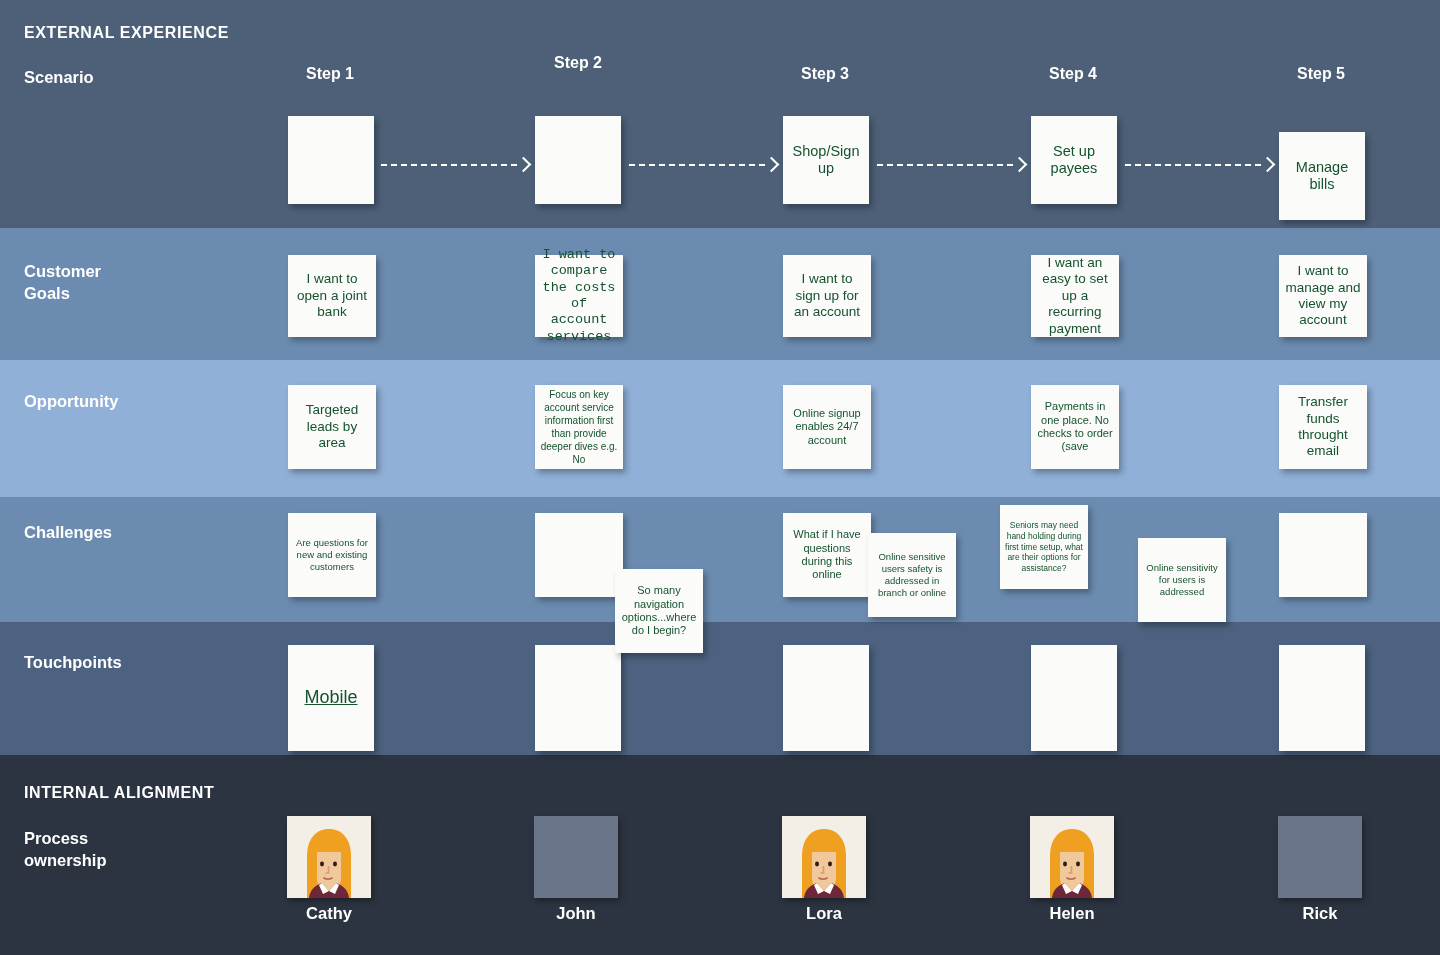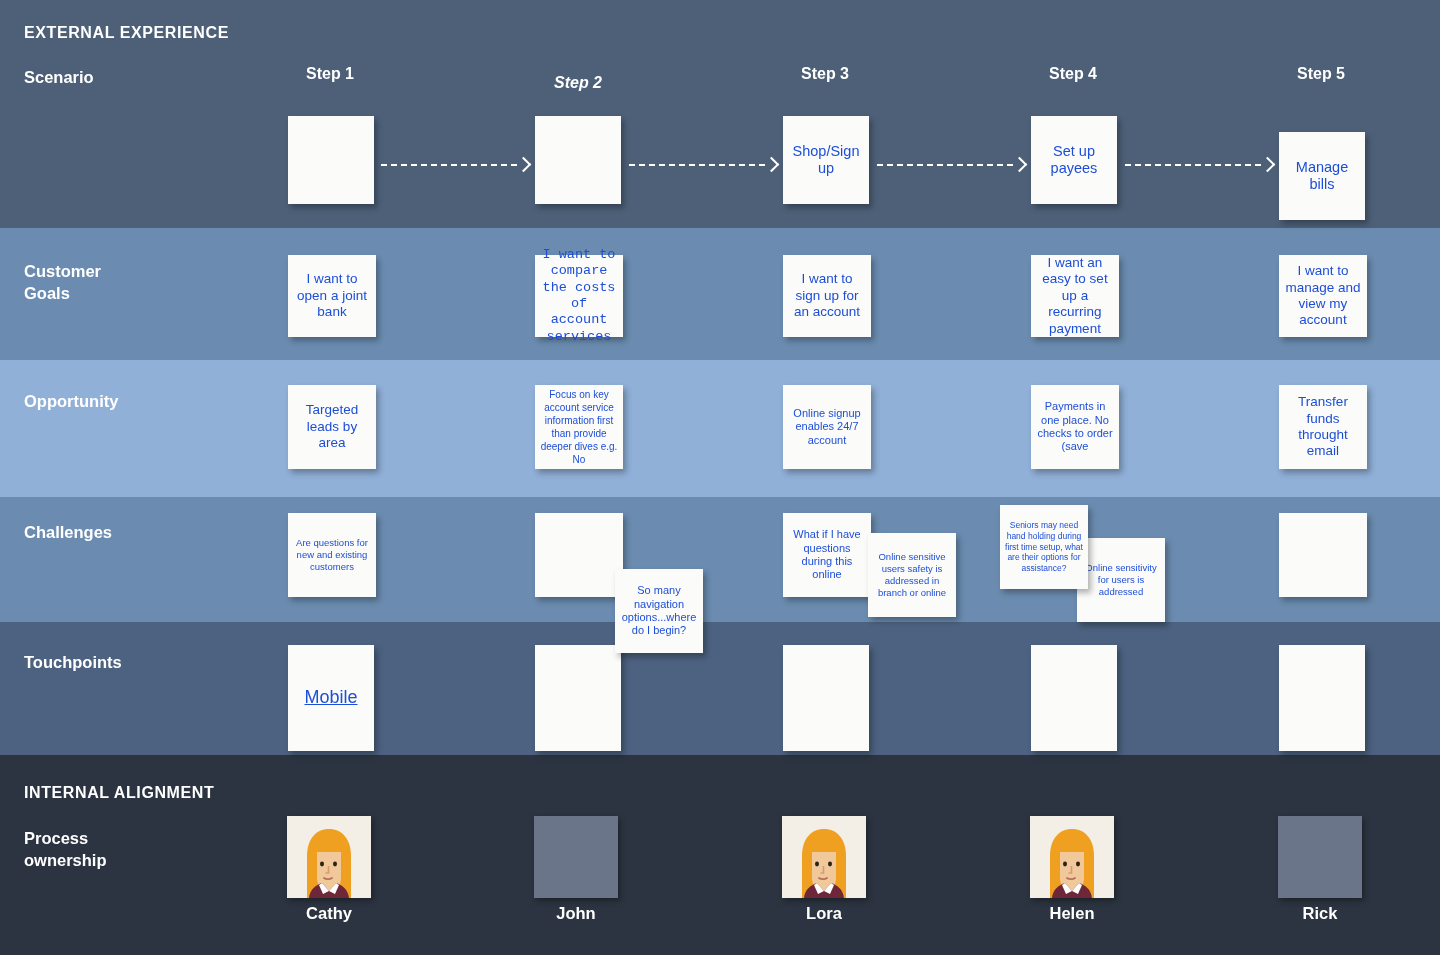--- a/index.html
+++ b/index.html
@@ -45,21 +45,21 @@
 
   
   .card {
     position: absolute;
     background: #fbfbfa;
     box-shadow: 3px 4px 6px rgba(0,0,0,0.30);
     display: flex;
     align-items: center;
     justify-content: center;
     text-align: center;
-    color: #1d4ed8;
+    color: #14532d;
     padding: 4px 5px;
     line-height: 1.18;
   }
   .card span { display: block; width: 100%; }
 
   .card-scenario  { width: 86px; height: 88px; font-size: 14.5px; }
   .card-goal      { width: 88px; height: 82px; font-size: 13.5px; line-height: 1.22; }
   .card-opp       { width: 88px; height: 84px; font-size: 13.5px; line-height: 1.22; }
   .card-opp-small { font-size: 10px; line-height: 1.3; }
   .card-chal      { width: 88px; height: 84px; font-size: 12px; line-height: 1.22; }
@@ -114,21 +114,21 @@
   <div class="row-label" style="left:24px; top:260px;">Customer
 Goals</div>
   <div class="row-label" style="left:24px; top:390px;">Opportunity</div>
   <div class="row-label" style="left:24px; top:521px;">Challenges</div>
   <div class="row-label" style="left:24px; top:651px;">Touchpoints</div>
   <div class="section-title" style="left:24px; top:784px;">INTERNAL ALIGNMENT</div>
   <div class="row-label" style="left:24px; top:827px;">Process
 ownership</div>
 
   <div class="step-label" style="left:270px; top:65px;">Step 1</div>
-  <div class="step-label" style="left:518px; top:74px;font-style:italic;">Step 2</div>
+  <div class="step-label" style="left:518px; top:54px;">Step 2</div>
   <div class="step-label" style="left:765px; top:65px;">Step 3</div>
   <div class="step-label" style="left:1013px; top:65px;">Step 4</div>
   <div class="step-label" style="left:1261px; top:65px;">Step 5</div>
 
   <div class="card card-scenario" style="left:288px; top:116px;">
       <span></span>
     </div>
   <div class="card card-scenario" style="left:535px; top:116px;">
       <span></span>
     </div>
@@ -202,21 +202,21 @@
     </div>
   <div class="card card-chal card-chal-sm" style="left:783px; top:513px;">
       <span>What if I have questions during this online</span>
     </div>
   <div class="card card-chal card-chal-tiny" style="left:868px; top:533px; z-index:3;">
       <span>Online sensitive users safety is addressed in branch or online</span>
     </div>
   <div class="card card-chal card-chal-tiny" style="left:1000px; top:505px; z-index:4; font-size:8.5px;">
       <span>Seniors may need hand holding during first time setup, what are their options for assistance?</span>
     </div>
-  <div class="card card-chal card-chal-tiny" style="left:1077px; top:538px; z-index:3;">
+  <div class="card card-chal card-chal-tiny" style="left:1138px; top:538px; z-index:3;">
       <span>Online sensitivity for users is addressed</span>
     </div>
   <div class="card card-chal" style="left:1279px; top:513px;">
       <span></span>
     </div>
 
   <div class="card card-touch" style="left:288px; top:645px;">
       <span>Mobile</span>
     </div>
   <div class="card card-touch" style="left:535px; top:645px;">

